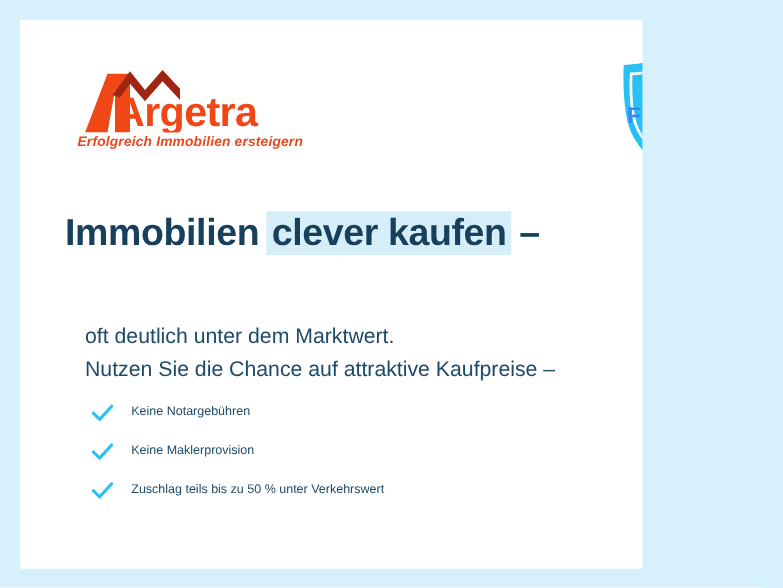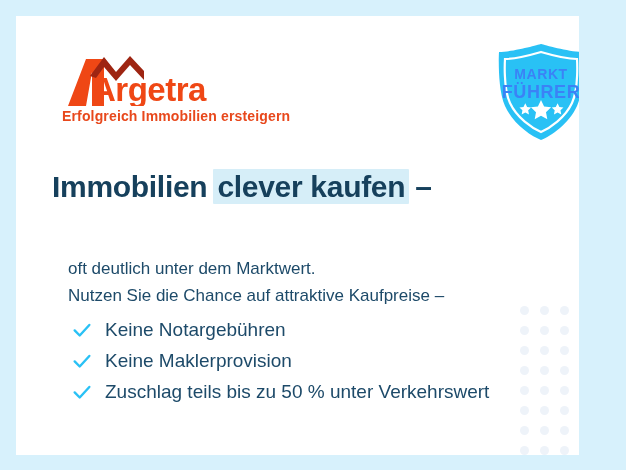--- a/index.html
+++ b/index.html
@@ -21,21 +21,21 @@
     height: 470px;
     background: #d7f1fc;
     box-sizing: border-box;
   }
 
   
   #card {
     position: absolute;
     left: 16px;
     top: 16px;
-    width: 563px;
+    width: 498px;
     height: 439px;
     background: #ffffff;
     overflow: hidden;
   }
 
   
   #dot-grid {
     position: absolute;
     left: 504px;
     top: 290px;
@@ -63,25 +63,26 @@
     position: absolute;
     left: 0;
     top: 0;
     width: 150px;
     height: 52px;
   }
   #logo-tagline {
     position: absolute;
     left: 2px;
     top: 54px;
-    font-size: 14px;
+    font-size: 11px;
     font-weight: 700;
     color: #e8481c;
     letter-spacing: 0.15px;
     white-space: nowrap;
+    font-style: italic;
   }
 
   
   #badge {
     position: absolute;
     left: 477px;
     top: 26px;
     width: 96px;
     height: 100px;
   }
@@ -146,21 +147,21 @@
   }
   .benefit .check {
     width: 22px;
     height: 22px;
     flex: 0 0 22px;
     margin-right: 12px;
     display: block;
   }
   .benefit .btext {
     color: #1d4a69;
-    font-size: 19px;
+    font-size: 10px;
     font-weight: 400;
     white-space: nowrap;
   }
 </style>
 </head>
 <body>
 
 <div id="stage">
   <div id="card">
 

